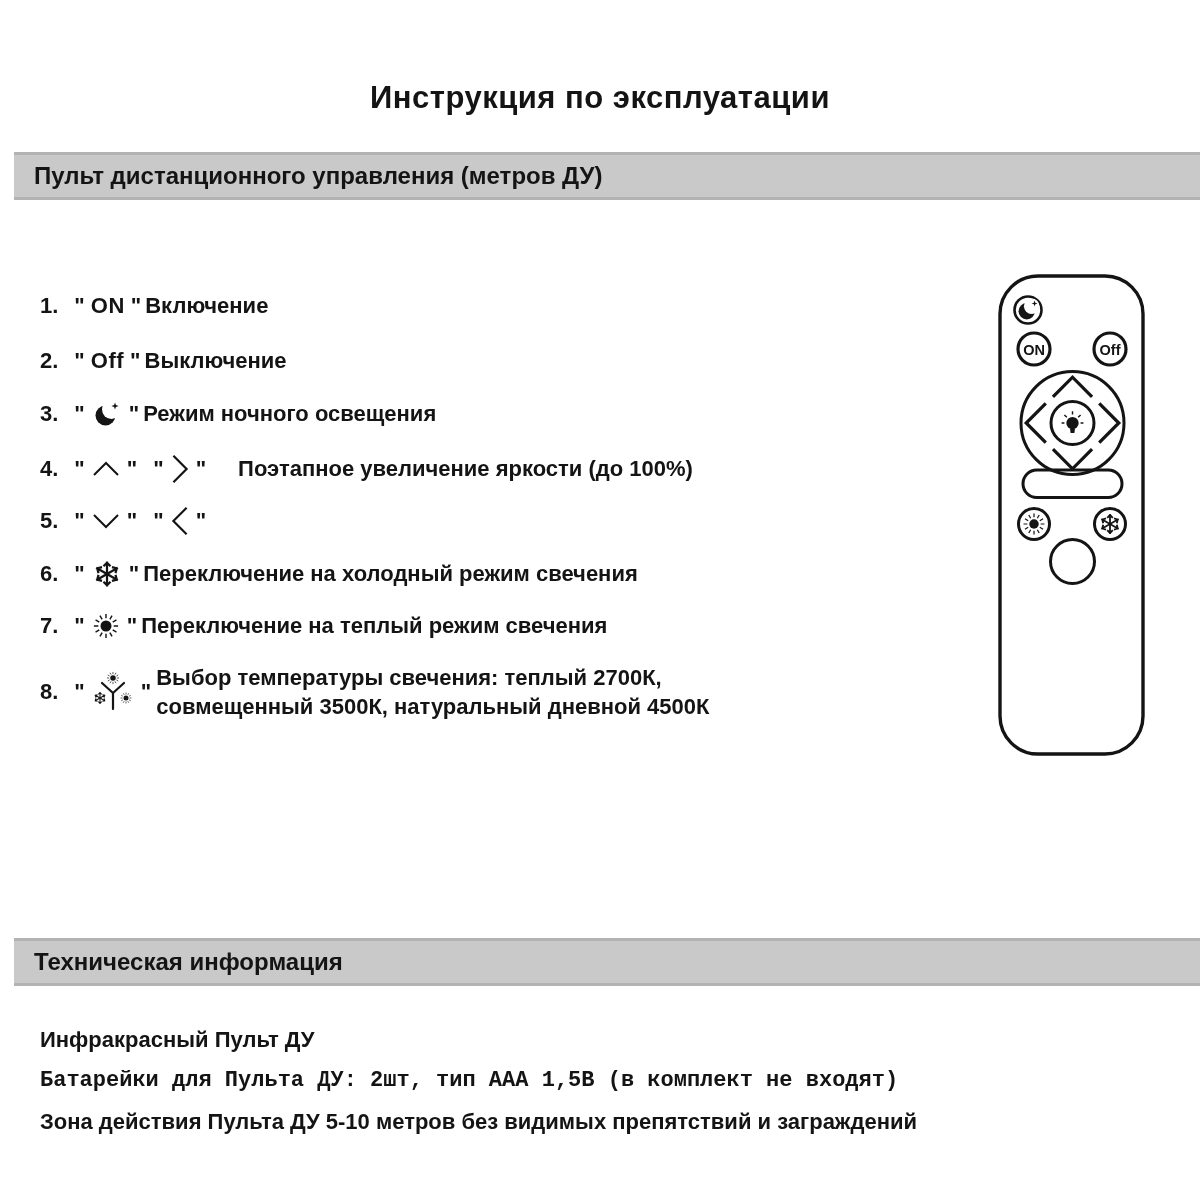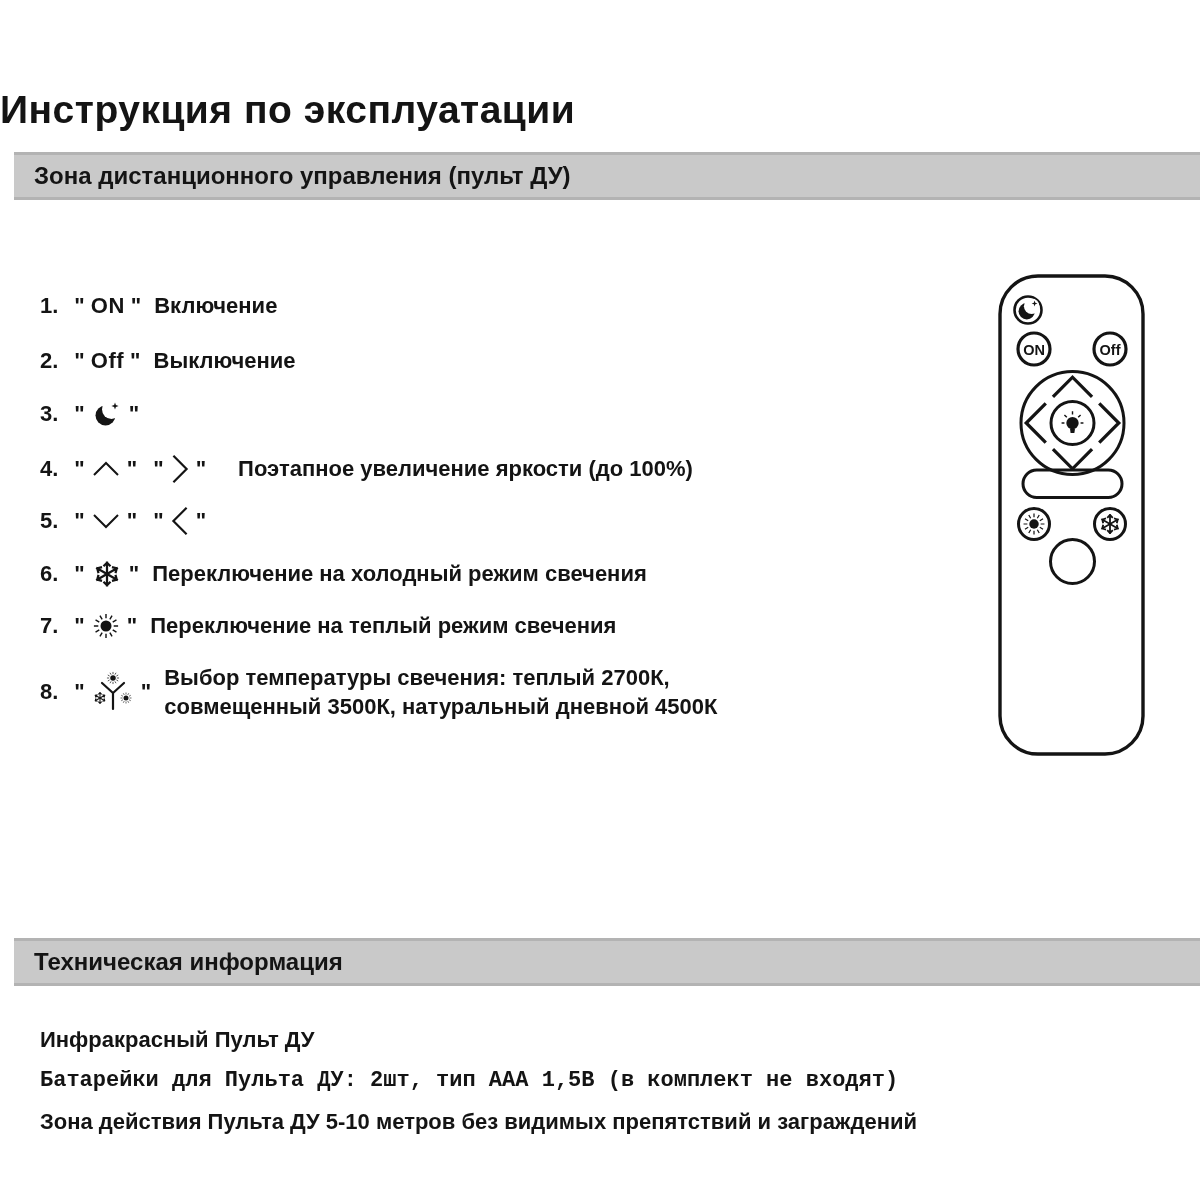--- a/index.html
+++ b/index.html
@@ -2,41 +2,41 @@
 <html><head>
 <meta charset="utf-8">
 <style>
   html,body{margin:0;padding:0;}
   body{
     width:1200px;height:1200px;position:relative;background:#ffffff;
     font-family:"Liberation Sans","DejaVu Sans",sans-serif;
     font-weight:bold;color:#141414;overflow:hidden;
   }
   .page-title{
-    position:absolute;top:88px;left:0;width:100%;
-    font-size:39px;letter-spacing:0.5px;
+    position:absolute;top:80px;left:0;width:100%;text-align:center;
+    font-size:31px;letter-spacing:0.5px;
   }
   .section-bar{
     position:absolute;left:14px;right:0;height:42px;
     background:#c9c9c9;border-top:3px solid #b3b3b3;border-bottom:3px solid #b3b3b3;
     display:flex;align-items:center;padding-left:20px;font-size:24px;
   }
   .bar-remote{top:152px;}
   .bar-tech{top:938px;}
   .item{
     position:absolute;left:40px;display:flex;align-items:center;
     font-size:22px;line-height:28px;white-space:nowrap;
   }
   .num{margin-right:12px;}
   .q{margin:0 4px;}
   .key{margin:0 2px;letter-spacing:0.5px;}
   .gi{display:block;margin:0 3px;}
-  .desc{margin-left:9px;}
+  .desc{margin-left:0;}
   .desc-wide{margin-left:28px;}
-  .desc-block{margin-left:9px;white-space:nowrap;}
+  .desc-block{margin-left:1px;white-space:nowrap;}
   .desc-block div{line-height:29px;}
   .gap{width:8px;display:inline-block;}
   .remote{position:absolute;left:996px;top:272px;width:152px;height:486px;}
   .tech-line{position:absolute;left:40px;font-size:22px;line-height:28px;}
   .tl1{top:1026px;} .tl2{top:1067px;font-family:Liberation Mono, monospace;} .tl3{top:1108px;}
   svg text{font-family:"Liberation Sans","DejaVu Sans",sans-serif;font-weight:bold;}
 </style>
 </head>
 <body>
 
@@ -70,21 +70,21 @@
       <use href="#sun" transform="translate(0,-15) scale(0.55)"></use>
       <use href="#flake" transform="translate(-13,5) scale(0.6)"></use>
       <use href="#sun" transform="translate(13,5) scale(0.5)"></use>
     </g>
   </defs>
 </svg>
 
 <div class="page-title">Инструкция по эксплуатации</div>
 
 <div class="section-bar bar-remote">
-  <span>Зона дистанционного управления (пульт ДУ)</span>
+  <span>Пульт дистанционного управления (метров ДУ)</span>
 </div>
 
 <div>
 
   <div class="item" style="top:292px">
     <span class="num">1.</span>
     <span class="q">"</span>
     <span class="key">ON</span>
     <span class="q">"</span>
     <span class="desc">Включение</span>
@@ -98,20 +98,21 @@
     <span class="desc">Выключение</span>
   </div>
 
   <div class="item" style="top:399px">
     <span class="num">3.</span>
     <span class="q">"</span>
     <svg class="gi" width="30" height="30" viewBox="-15 -15 30 30">
         <use href="#crescent"></use>
       </svg>
     <span class="q">"</span>
+    <span class="desc">Режим ночного освещения</span>
   </div>
 
   <div class="item" style="top:454px">
     <span class="num">4.</span>
     <span class="q">"</span>
     <svg class="gi" width="28" height="18" viewBox="-14 -9 28 18">
         <use href="#chev"></use>
       </svg>
     <span class="q">"</span>
     <span class="gap"></span>

